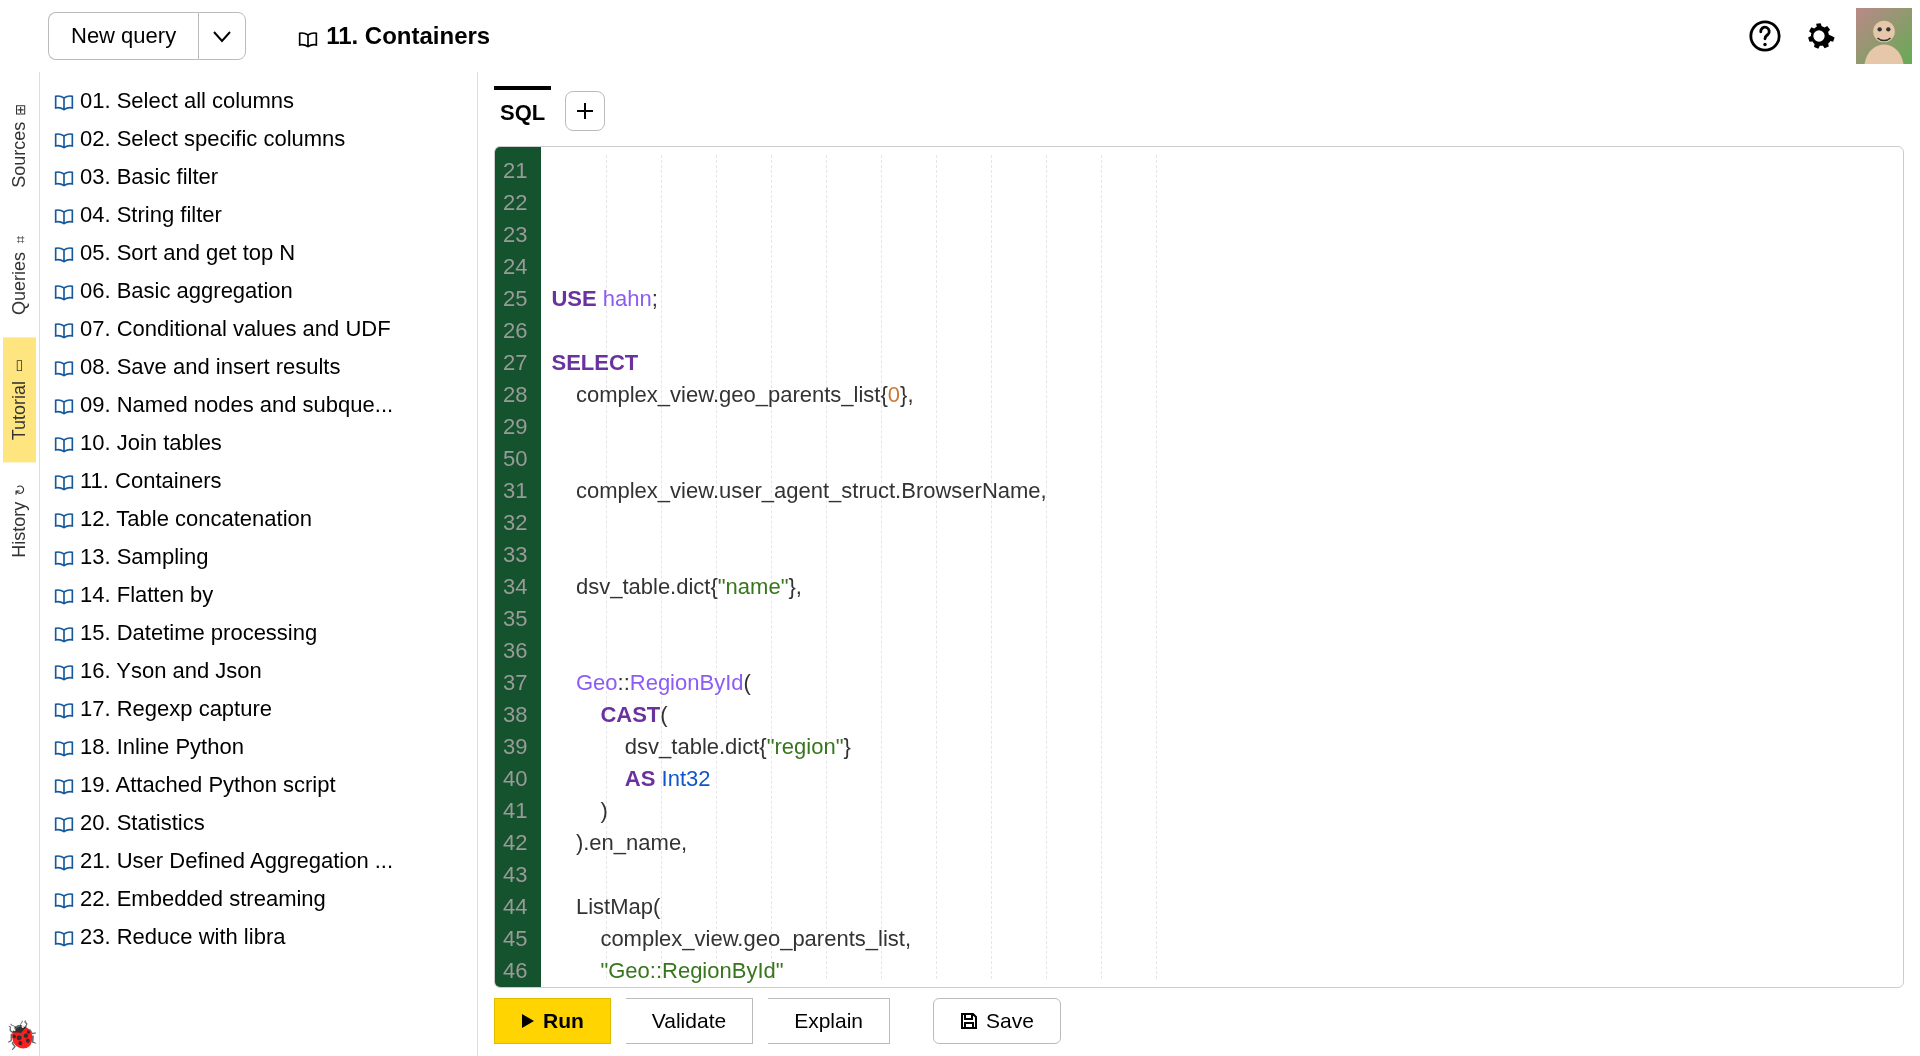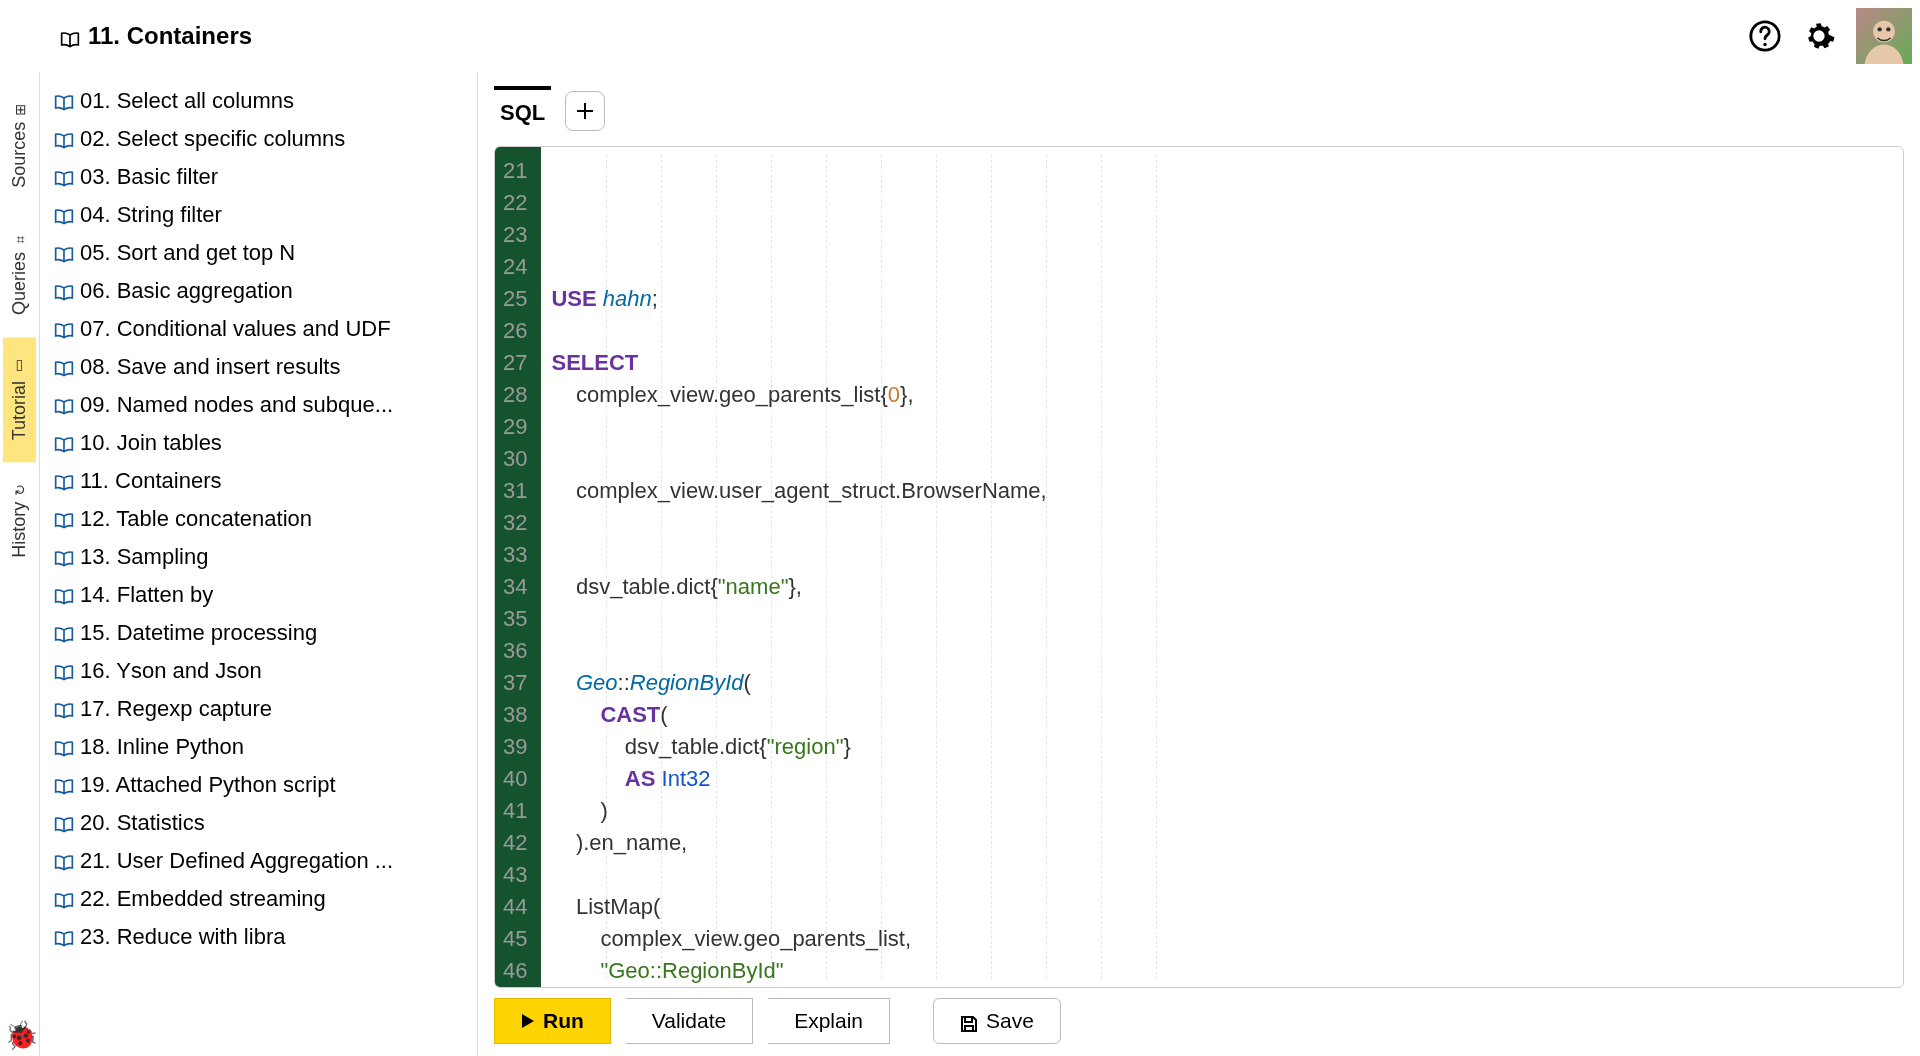--- a/index.html
+++ b/index.html
@@ -34,38 +34,46 @@
 .tabs { display:flex; align-items:center; padding:14px 32px 0 16px; gap:14px; height:64px; }
 .tabs>.tn { font-size:22px; font-weight:700; padding:10px 6px; cursor:pointer; }
 .tabs>.tn.active { border-top:4px solid #000; }
 .tab-add { width:40px; height:40px; border:1px solid #bbb; border-radius:8px; font-size:24px; display:inline-flex; align-items:center; justify-content:center; cursor:pointer; }
 .editor { flex:1; border:1px solid #ccc; margin:10px 16px; border-radius:6px; overflow:hidden; font-family:Consolas,Menlo,monospace; font-size:22px; line-height:32px; display:flex; }
 .gutter { background:#14532d; color:#9a9a9a; text-align:right; padding:8px 14px 8px 8px; user-select:none; }
 .code { padding:8px 0 8px 10px; white-space:pre; overflow:auto; color:#333; position:relative; }
 .code-row { position:relative; height:32px; display:flex; }
 .code-text { flex:0 0 auto; min-width:640px; }
 .kw { color:#6a329f; font-weight:600; }
-.fn { color:#0369a1;font-style:italic; }
+.fn { color:#8b5cf6; }
 .str { color:#38761d; }
 .num { color:#cc7832; }
 .type { color:#1155cc; }
 .guides { position:absolute; left:10px; top:8px; bottom:8px; right:0; pointer-events:none; }
 .guides span { position:absolute; top:0; bottom:0; border-left:1px dashed #e6e6e6; }
 .footer { display:flex; align-items:center; padding:0 16px 12px 16px; gap:15px; }
 .btn { padding:10px 26px; font-size:21px; border:1px solid #bbb; background:#fff; cursor:pointer; display:inline-flex; align-items:center; gap:8px; }
 .btn.run { background:#ffd400; border-color:#e0bc00; font-weight:700; }
 .btn.mid { border-left:none; }
-.btn.save { margin-left:28px; border-radius:6px;align-items:flex-end; }
+.btn.save { margin-left:28px; border-radius:6px; }
 .bug { position:fixed; left:4px; bottom:4px; font-size:28px; }
 </style>
 </head>
 <body>
 
 <div class="app">
   <div class="header">
+    <div class="newq-wrap">
+      <button class="newq">New query</button>
+      <button class="newq-caret">
+        <svg width="18" height="12" viewBox="0 0 18 12">
+            <path d="M1 1l8 9 8-9" stroke="#000" stroke-width="2" fill="none"></path>
+          </svg>
+      </button>
+    </div>
     <div class="breadcrumb">
       <span class="book-ico">
         <svg viewBox="0 0 24 20">
             <path d="M2 2c4-1 7 0 10 2 3-2 6-3 10-2v14c-4-1-7 0-10 2-3-2-6-3-10-2z M12 4v14" stroke="#000" stroke-width="2" fill="none"></path>
           </svg>
       </span>
       <span style="margin-left:8px">11. Containers</span>
     </div>
     <div class="spacer"></div>
     <svg class="top-icon" viewBox="0 0 24 24">
@@ -259,21 +267,21 @@
         <div class="gutter" id="gutter">
             <div>21</div>
             <div>22</div>
             <div>23</div>
             <div>24</div>
             <div>25</div>
             <div>26</div>
             <div>27</div>
             <div>28</div>
             <div>29</div>
-            <div>30</div>
+            <div>50</div>
             <div>31</div>
             <div>32</div>
             <div>33</div>
             <div>34</div>
             <div>35</div>
             <div>36</div>
             <div>37</div>
             <div>38</div>
             <div>39</div>
             <div>40</div>

